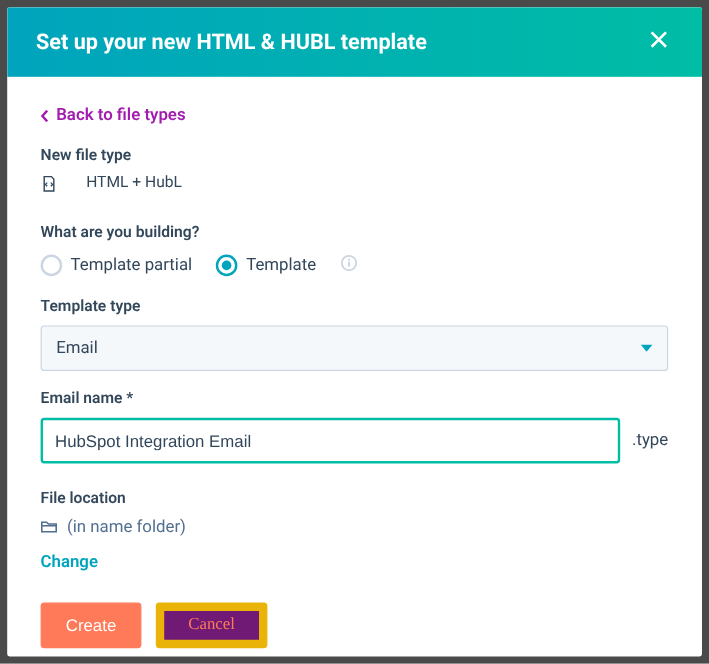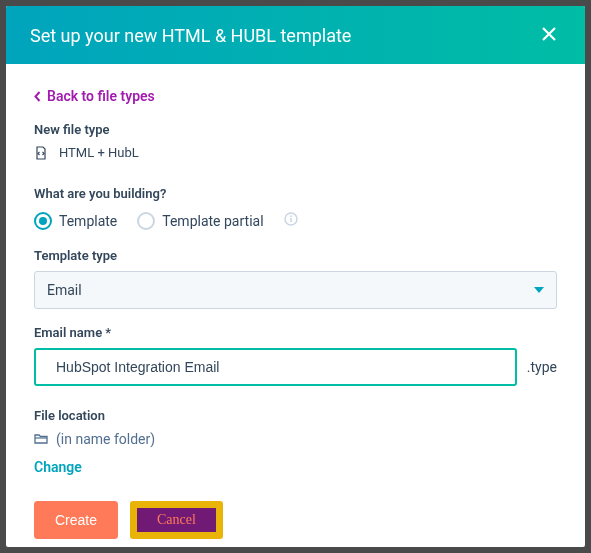--- a/index.html
+++ b/index.html
@@ -23,21 +23,21 @@
     background: linear-gradient(90deg, #00a4bd 0%, #00bda5 100%);
     height: 58px;
     display: flex;
     align-items: center;
     justify-content: space-between;
     padding: 0 24px;
   }
   .header-title {
     color: #fff;
     font-size: 18px;
-    font-weight: 400;
+    font-weight: 700;
   }
   .close-btn {
     color: #fff;
     font-size: 20px;
     cursor: pointer;
     background: none;
     border: none;
     padding: 4px;
   }
   .body {
@@ -58,21 +58,21 @@
   .back-link svg { flex-shrink: 0; }
   .section-label {
     font-size: 13px;
     font-weight: 600;
     color: #33475b;
     margin-bottom: 8px;
   }
   .file-type-row {
     display: flex;
     align-items: center;
-    gap: 11px;
+    gap: 24px;
     color: #33475b;
     font-size: 13px;
     margin-bottom: 26px;
   }
   .file-type-row svg { flex-shrink: 0; }
   .radio-group {
     display: flex;
     align-items: center;
     gap: 20px;
     margin-bottom: 18px;
@@ -128,21 +128,21 @@
     display: flex;
     align-items: center;
     gap: 10px;
     margin-bottom: 22px;
   }
   .text-input {
     flex: 1;
     height: 38px;
     border: 2px solid #00bda5;
     border-radius: 3px;
-    padding: 0 20px;
+    padding: 0 10px;
     font-size: 14px;
     color: #33475b;
     outline: none;
     background: #fff;
   }
   .ext-label {
     color: #33475b;
     font-size: 14px;
   }
   .location-row {
@@ -215,26 +215,26 @@
       <svg width="14" height="14" viewBox="0 0 14 14" fill="#33475b">
           <path d="M3 1h6l2 2v10H3V1z" fill="none" stroke="#33475b" stroke-width="1.2"></path>
           <path d="M5.5 6 L4 7.5 L5.5 9 M8.5 6 L10 7.5 L8.5 9" fill="none" stroke="#33475b" stroke-width="1.1"></path>
         </svg>
       <span>HTML + HubL</span>
     </div>
 
     <div class="section-label">What are you building?</div>
     <div class="radio-group">
       <div class="radio-row">
+        <span class="radio"></span>
+        <span>Template partial</span>
+      </div>
+      <div class="radio-row">
         <span class="radio selected"></span>
         <span>Template</span>
-      </div>
-      <div class="radio-row">
-        <span class="radio"></span>
-        <span>Template partial</span>
       </div>
       <span class="info-icon">
         <svg width="14" height="14" viewBox="0 0 14 14">
             <circle cx="7" cy="7" r="6" fill="none" stroke="#cbd6e2" stroke-width="1.5"></circle>
             <circle cx="7" cy="4.2" r="0.9" fill="#cbd6e2"></circle>
             <rect x="6.2" y="6" width="1.6" height="4" fill="#cbd6e2"></rect>
           </svg>
       </span>
     </div>
 

